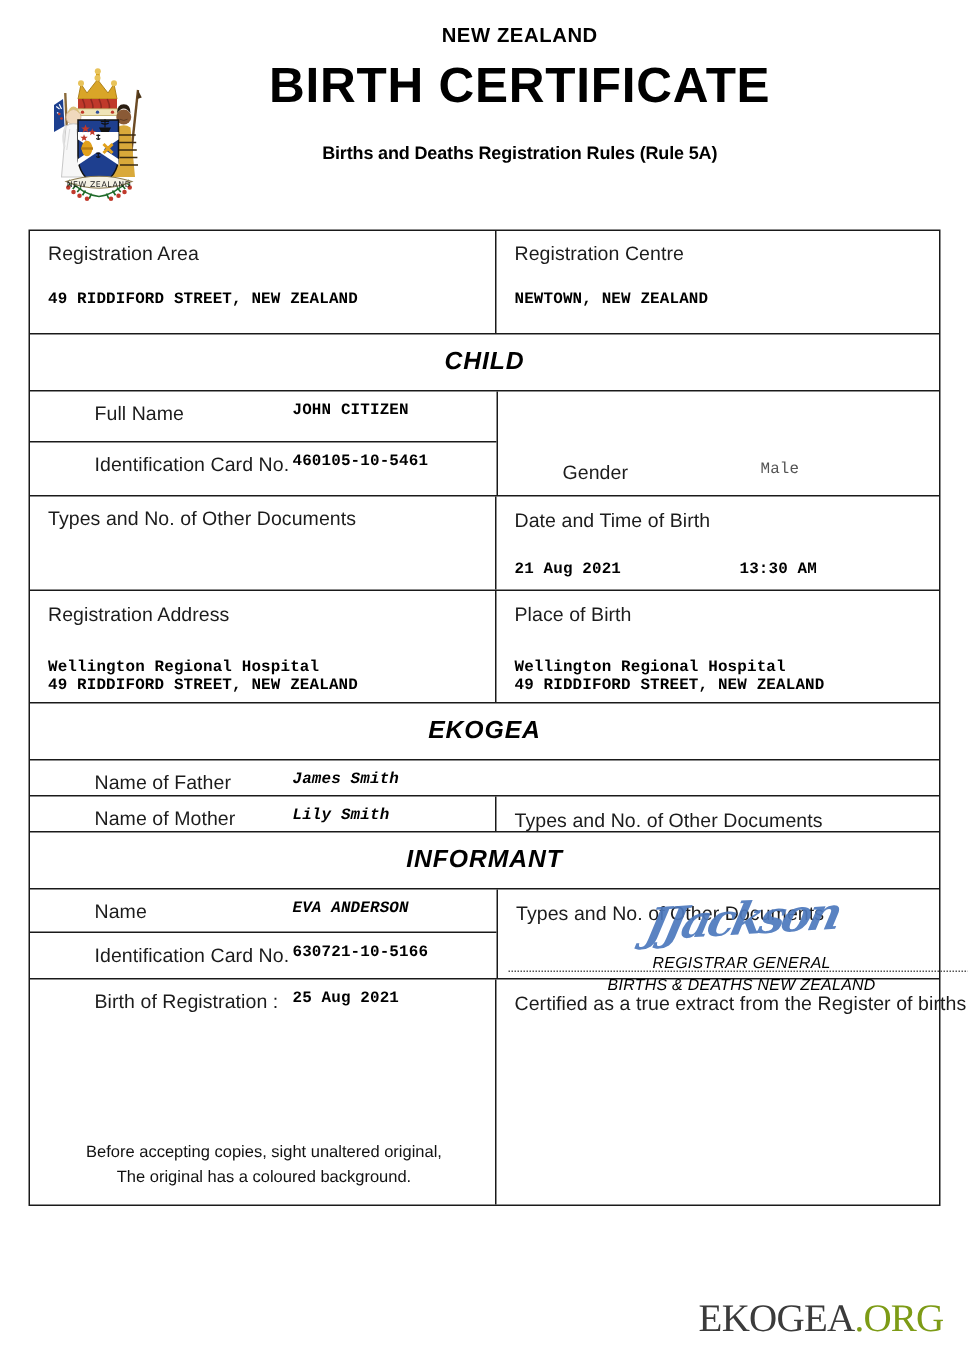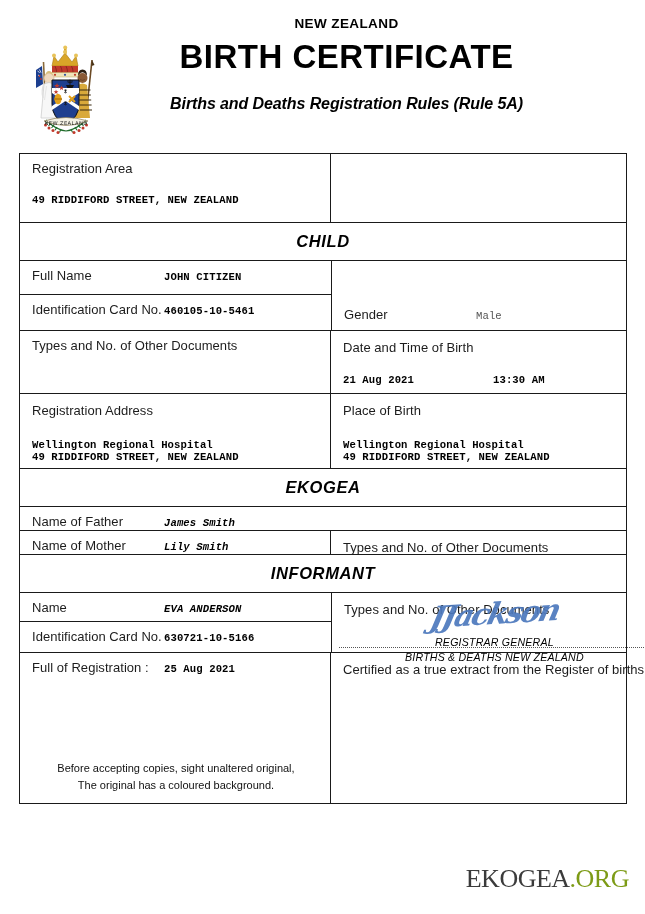--- a/index.html
+++ b/index.html
@@ -39,25 +39,24 @@
     margin-top: 16px;
   }
   .doc-title {
     font-size: 33px;
     font-weight: bold;
     letter-spacing: 0.5px;
     margin-top: 9px;
     line-height: 1.05;
   }
   .rule-line {
-    font-size: 16px;
+    font-size: 12px;
     font-weight: bold;
     margin-top: 20px;
     letter-spacing: -0.1px;
-    font-style: italic;
   }
 
   
   .cert {
     position: absolute;
     left: 19px;
     top: 153px;
     width: 608px;
     border: 1.3px solid #1a1a1a;
     box-sizing: border-box;
@@ -110,21 +109,22 @@
     font-size: 16.5px;
     font-style: italic;
     font-weight: bold;
     letter-spacing: 0.6px;
     padding: 9px 0 9px;
   }
 
   
   .pairline {
     display: flex;
-    align-items: flex-end;
+    align-items: flex-start;
+    margin-left: 31px;
   }
   .pairline .label { width: 132px; flex: 0 0 132px; }
 
   
   .stack .label { display: block; }
   .stack .value { display: block; margin-top: 18px; }
 
   
   .h-reg    { height: 68px; }
   .h-name   { height: 34px; }
@@ -328,20 +328,24 @@
   </div>
 </div>
 
 <div class="cert">
 
   <div class="row">
     <div class="cell left h-reg stack">
       <span class="label">Registration Area</span>
       <span class="value">49 RIDDIFORD STREET, NEW ZEALAND</span>
     </div>
+    <div class="cell right h-reg stack">
+      <span class="label">Registration Centre</span>
+      <span class="value">NEWTOWN, NEW ZEALAND</span>
+    </div>
   </div>
 
   <div class="row">
     <div class="cell full banner">CHILD</div>
   </div>
 
   <div class="row">
     <div style="flex:0 0 311px; width:311px; border-right:1.1px solid #1a1a1a;">
       <div class="cell h-name" style="border-bottom:1.1px solid #1a1a1a;">
         <div class="pairline">
@@ -441,21 +445,21 @@
     </div>
     <div class="cell right" style="height:59px;">
       <span class="label">Types and No.  of Other Documents</span>
     </div>
   </div>
 
   <div class="row">
     <div class="cell left h-last">
       <div class="lastleft">
         <div class="pairline">
-          <span class="label">Full of Registration :</span>
+          <span class="label">Birth of Registration :</span>
           <span class="value">25 Aug 2021</span>
         </div>
         <div class="notice">
           <div>Before accepting copies, sight unaltered original,</div>
           <div>The original has a coloured background.</div>
         </div>
       </div>
     </div>
     <div class="cell right h-last lastright">
       <span class="label">Certified as a true extract from the Register of births:</span>

